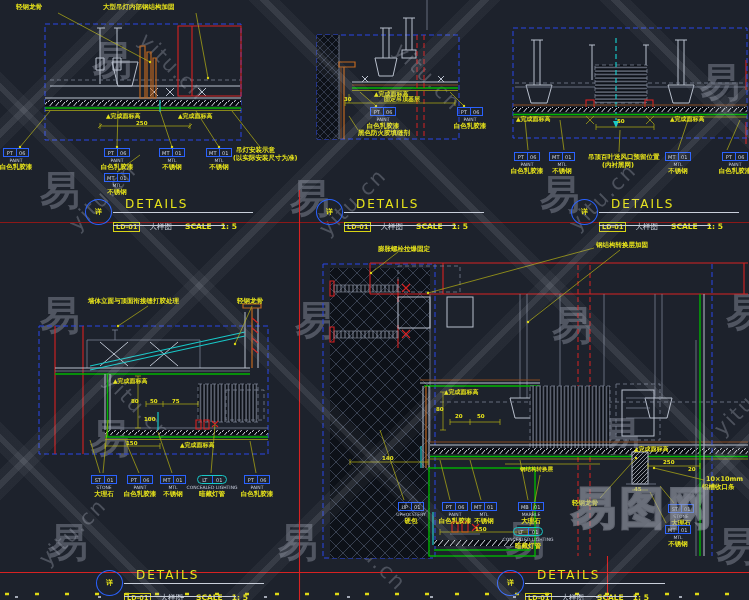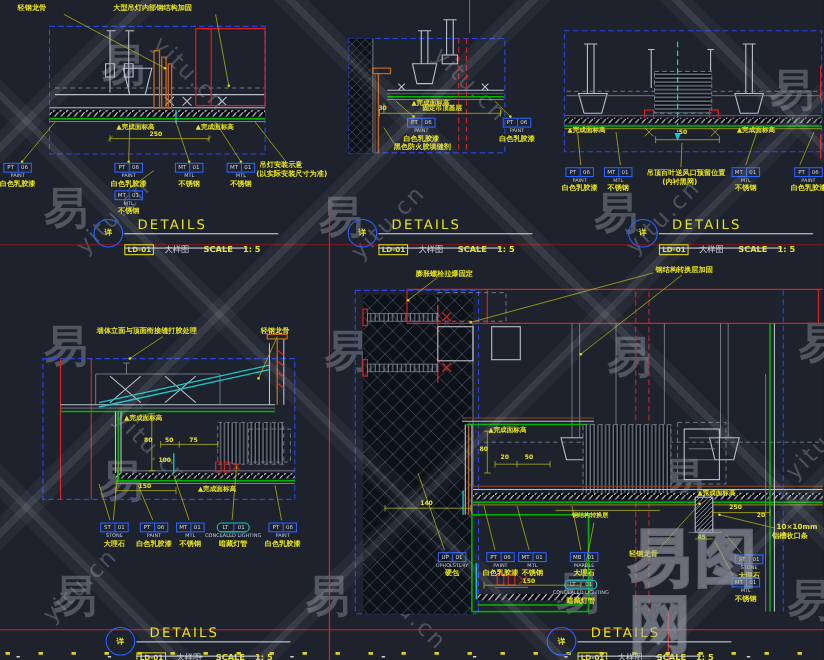--- a/index.html
+++ b/index.html
@@ -48,21 +48,21 @@
 .tb-ratio{color:#e8e41a;font-size:7.5px;font-weight:bold}
 .tb-line2{position:absolute;left:28px;width:112px;top:28px;height:1px;background:#c9cfdb}
 
 .wm{position:absolute;color:rgba(152,158,172,.42);font-weight:bold;font-size:40px;z-index:1;line-height:40px}
 .wmt{position:absolute;color:rgba(152,158,172,.38);font-size:21px;letter-spacing:2px;z-index:1;white-space:nowrap}
 .rp{transform:rotate(45deg)}
 .rm{transform:rotate(-45deg)}
 .streaks{position:absolute;inset:0;z-index:5;pointer-events:none;background:
  repeating-linear-gradient(45deg,transparent 0 104px,rgba(200,205,215,.05) 104px 112px,rgba(205,210,220,.15) 112px 118px,rgba(200,205,215,.05) 118px 126px,transparent 126px 248px),
  repeating-linear-gradient(-45deg,transparent 0 104px,rgba(200,205,215,.05) 104px 112px,rgba(205,210,220,.15) 112px 118px,rgba(200,205,215,.05) 118px 126px,transparent 126px 248px)}
-.logo{position:absolute;left:572px;top:478px;font-size:56px;font-weight:bold;letter-spacing:4px;z-index:6;
+.logo{position:absolute;left:572px;top:478px;font-size:44px;font-weight:bold;letter-spacing:4px;z-index:6;
   color:rgba(165,170,182,.14);-webkit-text-stroke:2.5px rgba(165,170,182,.5);line-height:60px}
 </style>
 </head>
 <body>
 
 <div id="canvas">
 
   <span class="wm" style="left:92px;top:40px">易</span>
   <span class="wm" style="left:700px;top:62px">易</span>
   <span class="wm" style="left:40px;top:170px">易</span>

